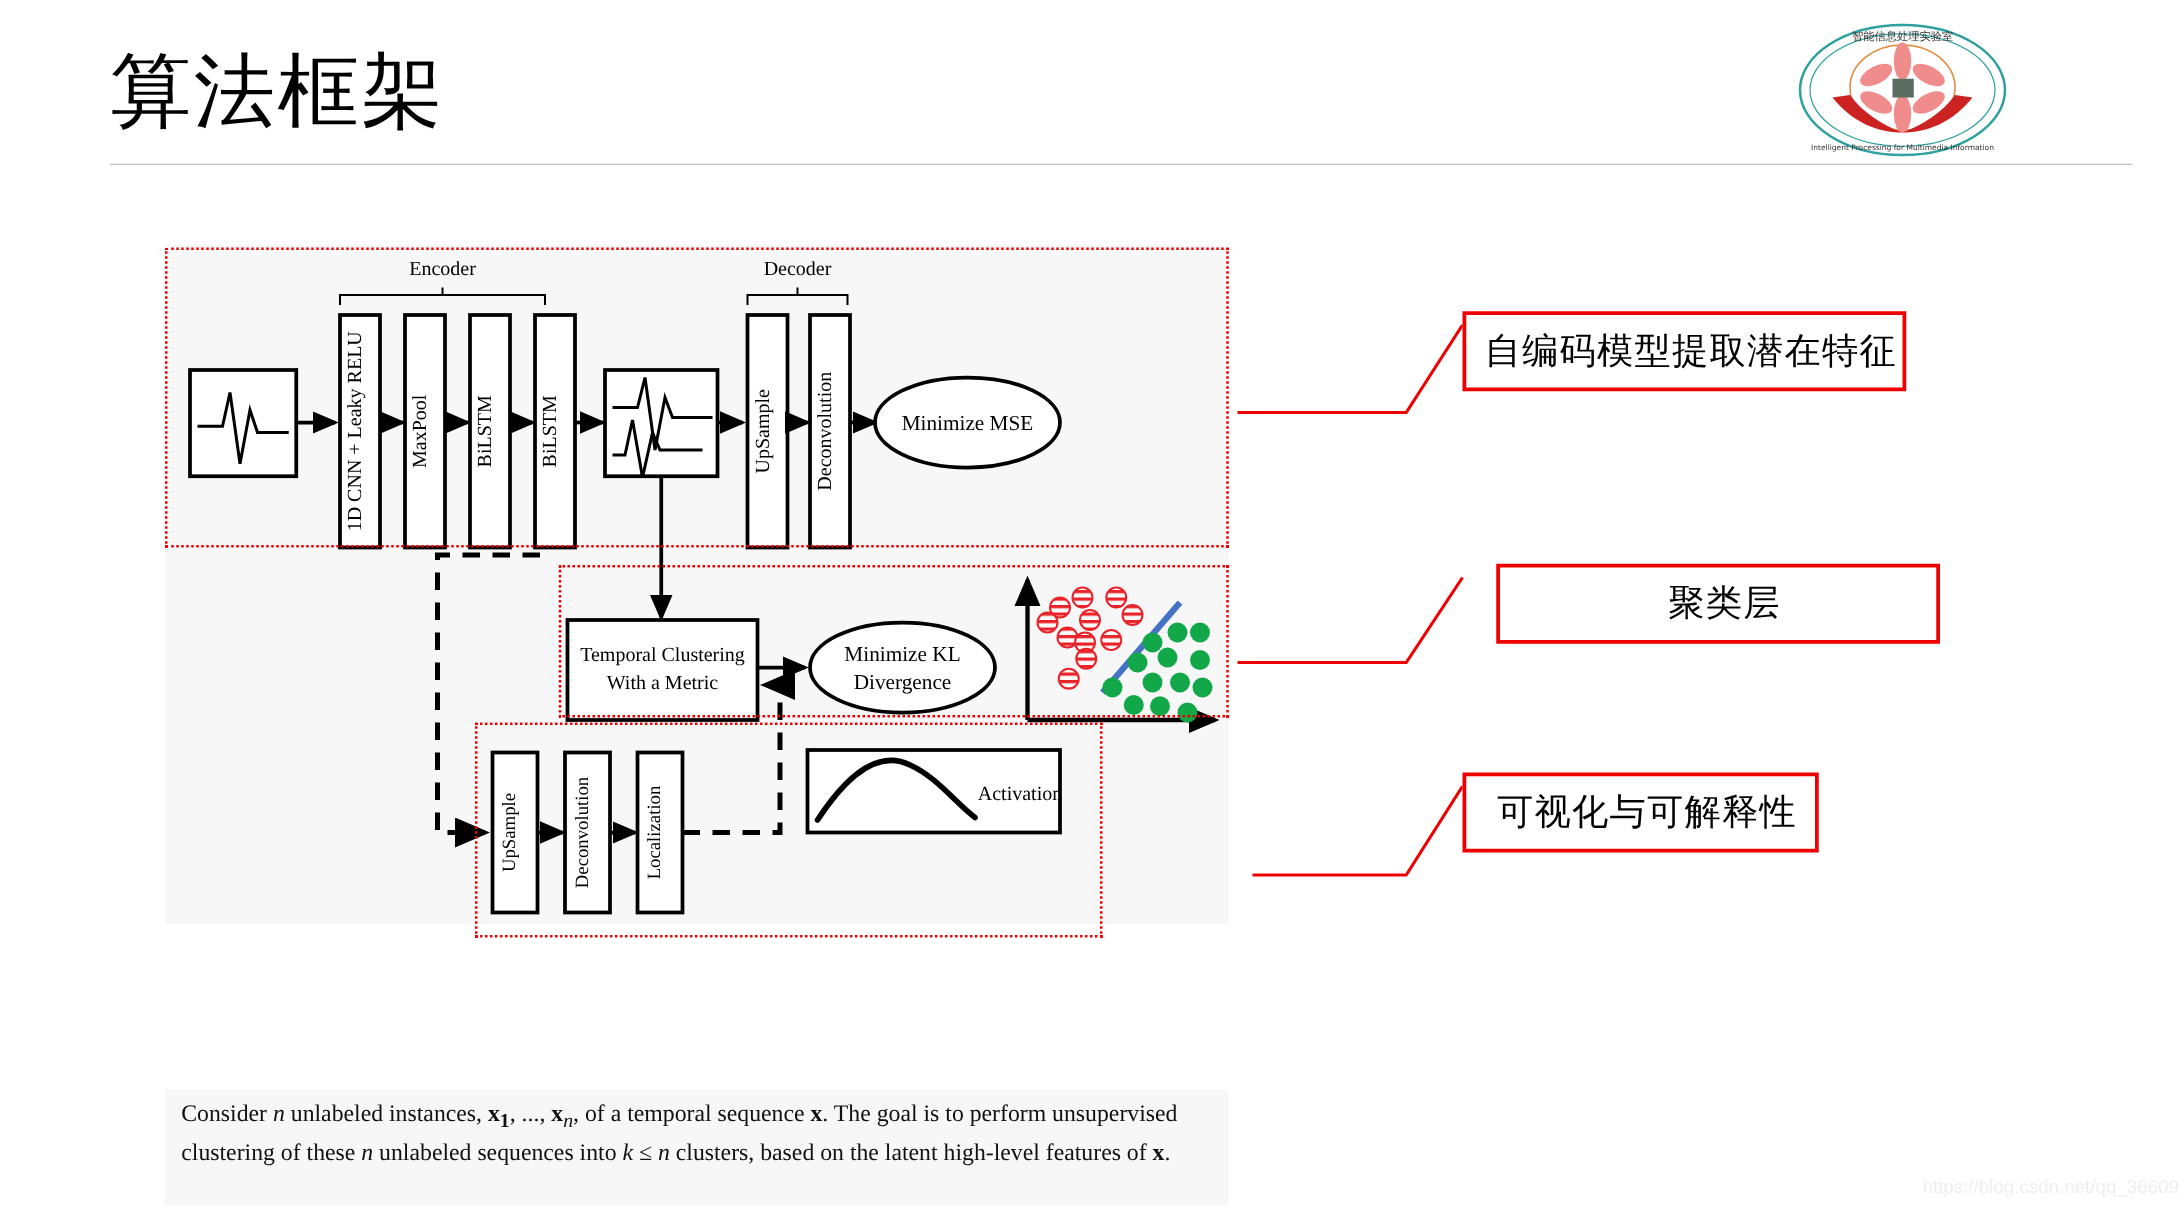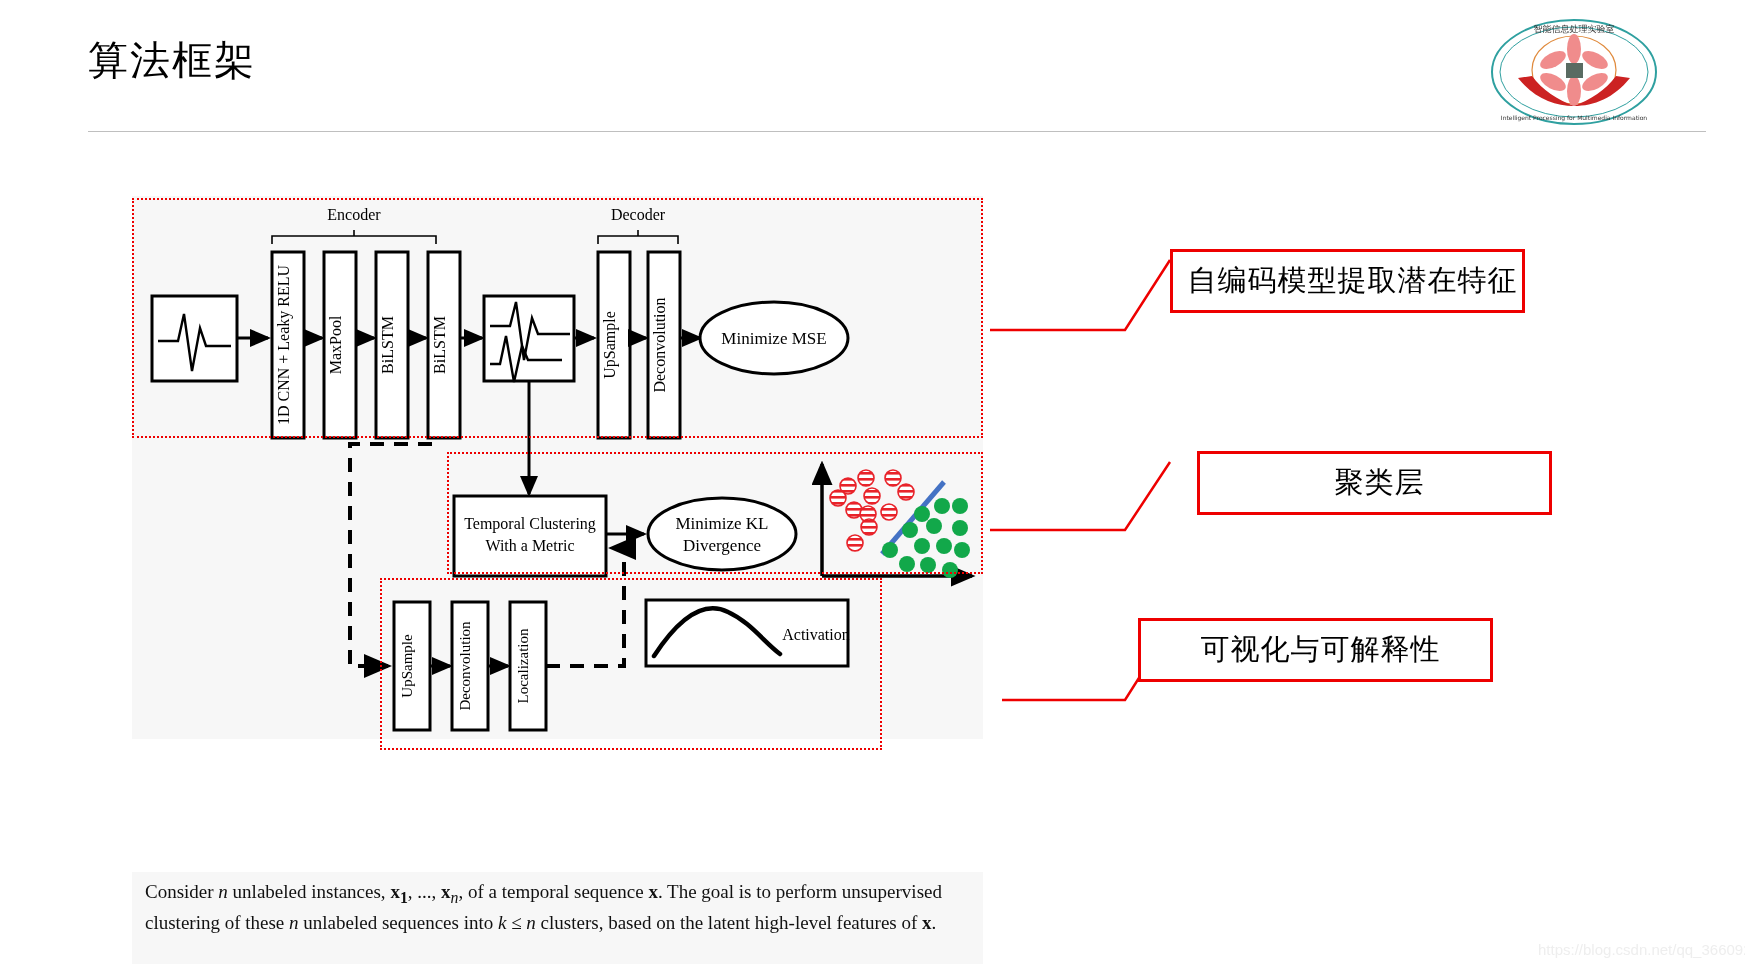--- a/index.html
+++ b/index.html
@@ -6,32 +6,32 @@
   body{
     width:1745px;height:977px;
     background:#ffffff;
     font-family:"Liberation Sans", sans-serif;
     position:relative;
     overflow:hidden;
   }
   
   #slide-title{
     position:absolute;left:88px;top:38px;
-    font-size:40px;line-height:1.1;
+    font-size:65px;line-height:1.1;
     color:#000;font-weight:400;
     letter-spacing:2px;
     font-family:"DejaVu Sans","Liberation Sans",sans-serif;
   }
   #title-rule{
     position:absolute;left:88px;top:131px;width:1618px;height:1px;
     background:#bfbfbf;
   }
   
   #logo{
-    position:absolute;left:1488px;top:16px;width:172px;height:112px;
+    position:absolute;left:1436px;top:16px;width:172px;height:112px;
   }
   
   #figure{
     position:absolute;left:132px;top:196px;width:851px;height:543px;
     background:#f7f7f7;
   }
   #caption-box{
     position:absolute;left:132px;top:872px;width:851px;height:92px;
     background:#f7f7f7;
   }
@@ -52,21 +52,21 @@
   #diagram-svg{position:absolute;left:132px;top:196px;width:851px;height:555px;}
   
   .callout{
     position:absolute;border:3px solid #ee0000;box-sizing:border-box;
     background:#ffffff;display:flex;align-items:center;justify-content:center;
     font-family:"DejaVu Sans","Liberation Sans",sans-serif;
     font-size:29px;color:#000;letter-spacing:1px;padding-left:10px;
   }
   #callout-1{left:1170px;top:249px;width:355px;height:64px;}
   #callout-2{left:1197px;top:451px;width:355px;height:64px;}
-  #callout-3{left:1138px;top:618px;width:355px;height:64px;}
+  #callout-3{left:1170px;top:618px;width:285px;height:64px;}
   #leader-svg{position:absolute;left:980px;top:230px;width:560px;height:480px;pointer-events:none;}
   
   #watermark{
     position:absolute;left:1538px;top:941px;
     font-size:15px;color:#eeeeee;
     font-family:"Liberation Sans",sans-serif;
     white-space:nowrap;
   }
   
 </style>

